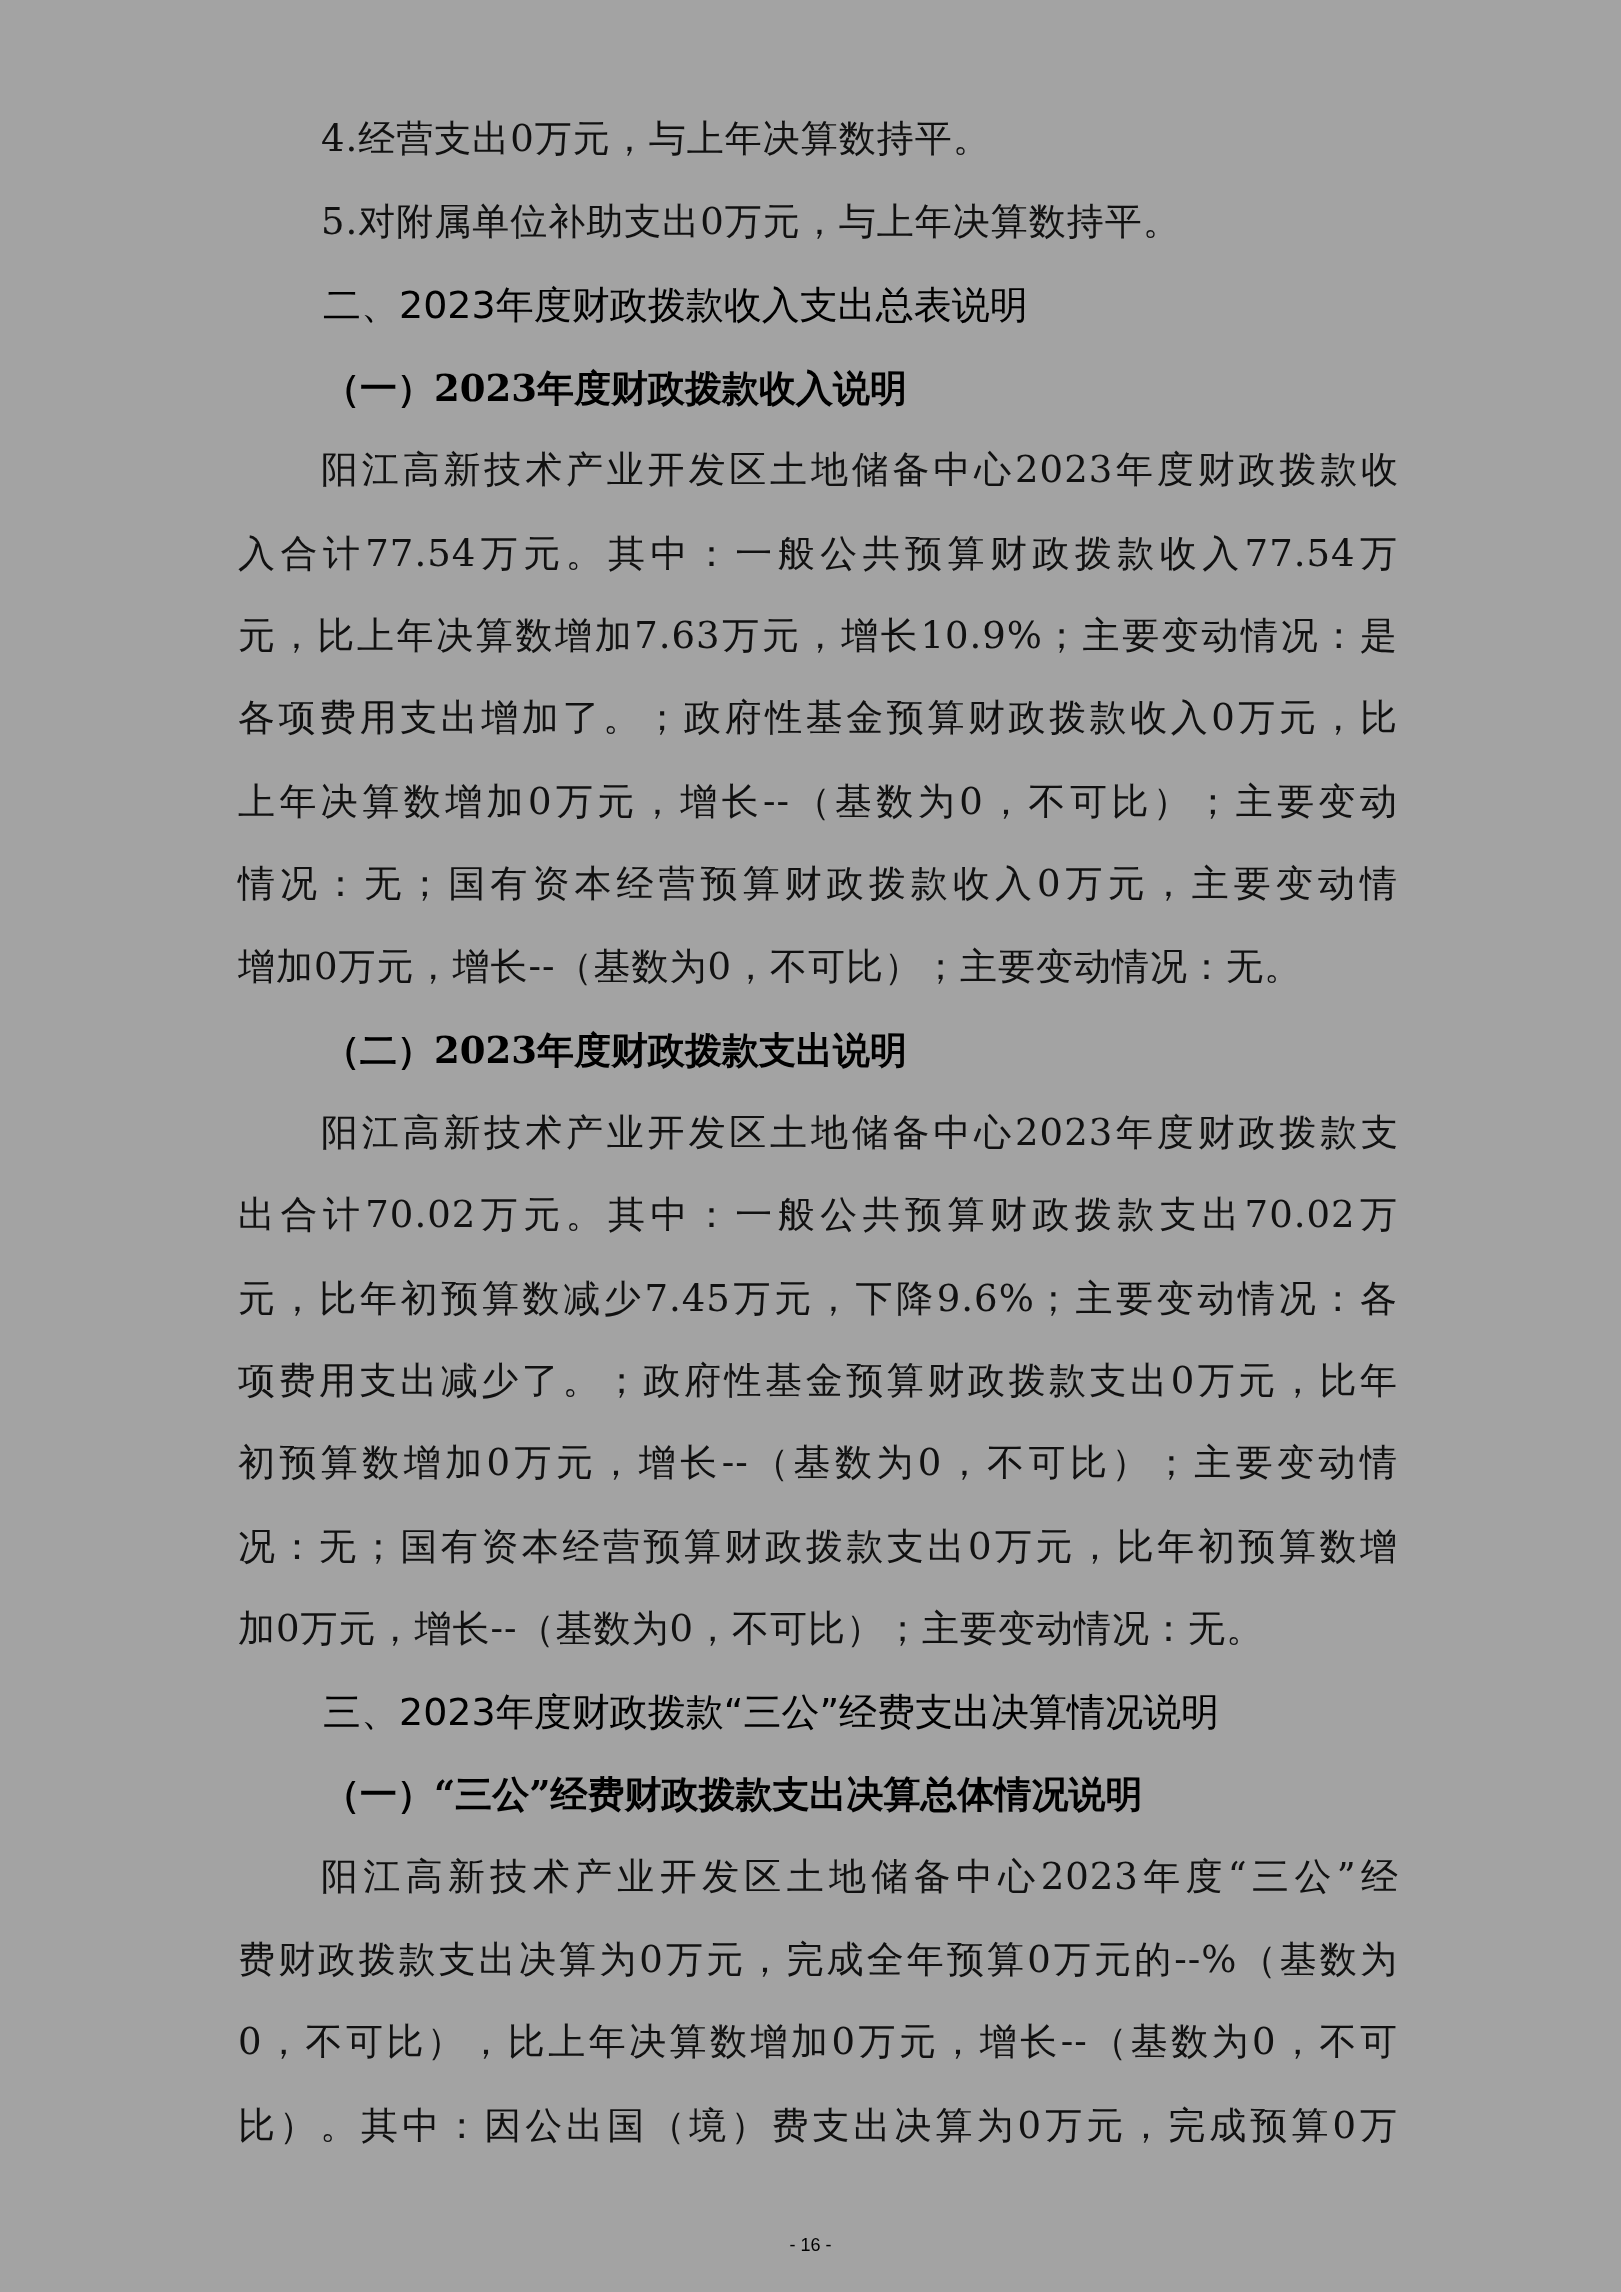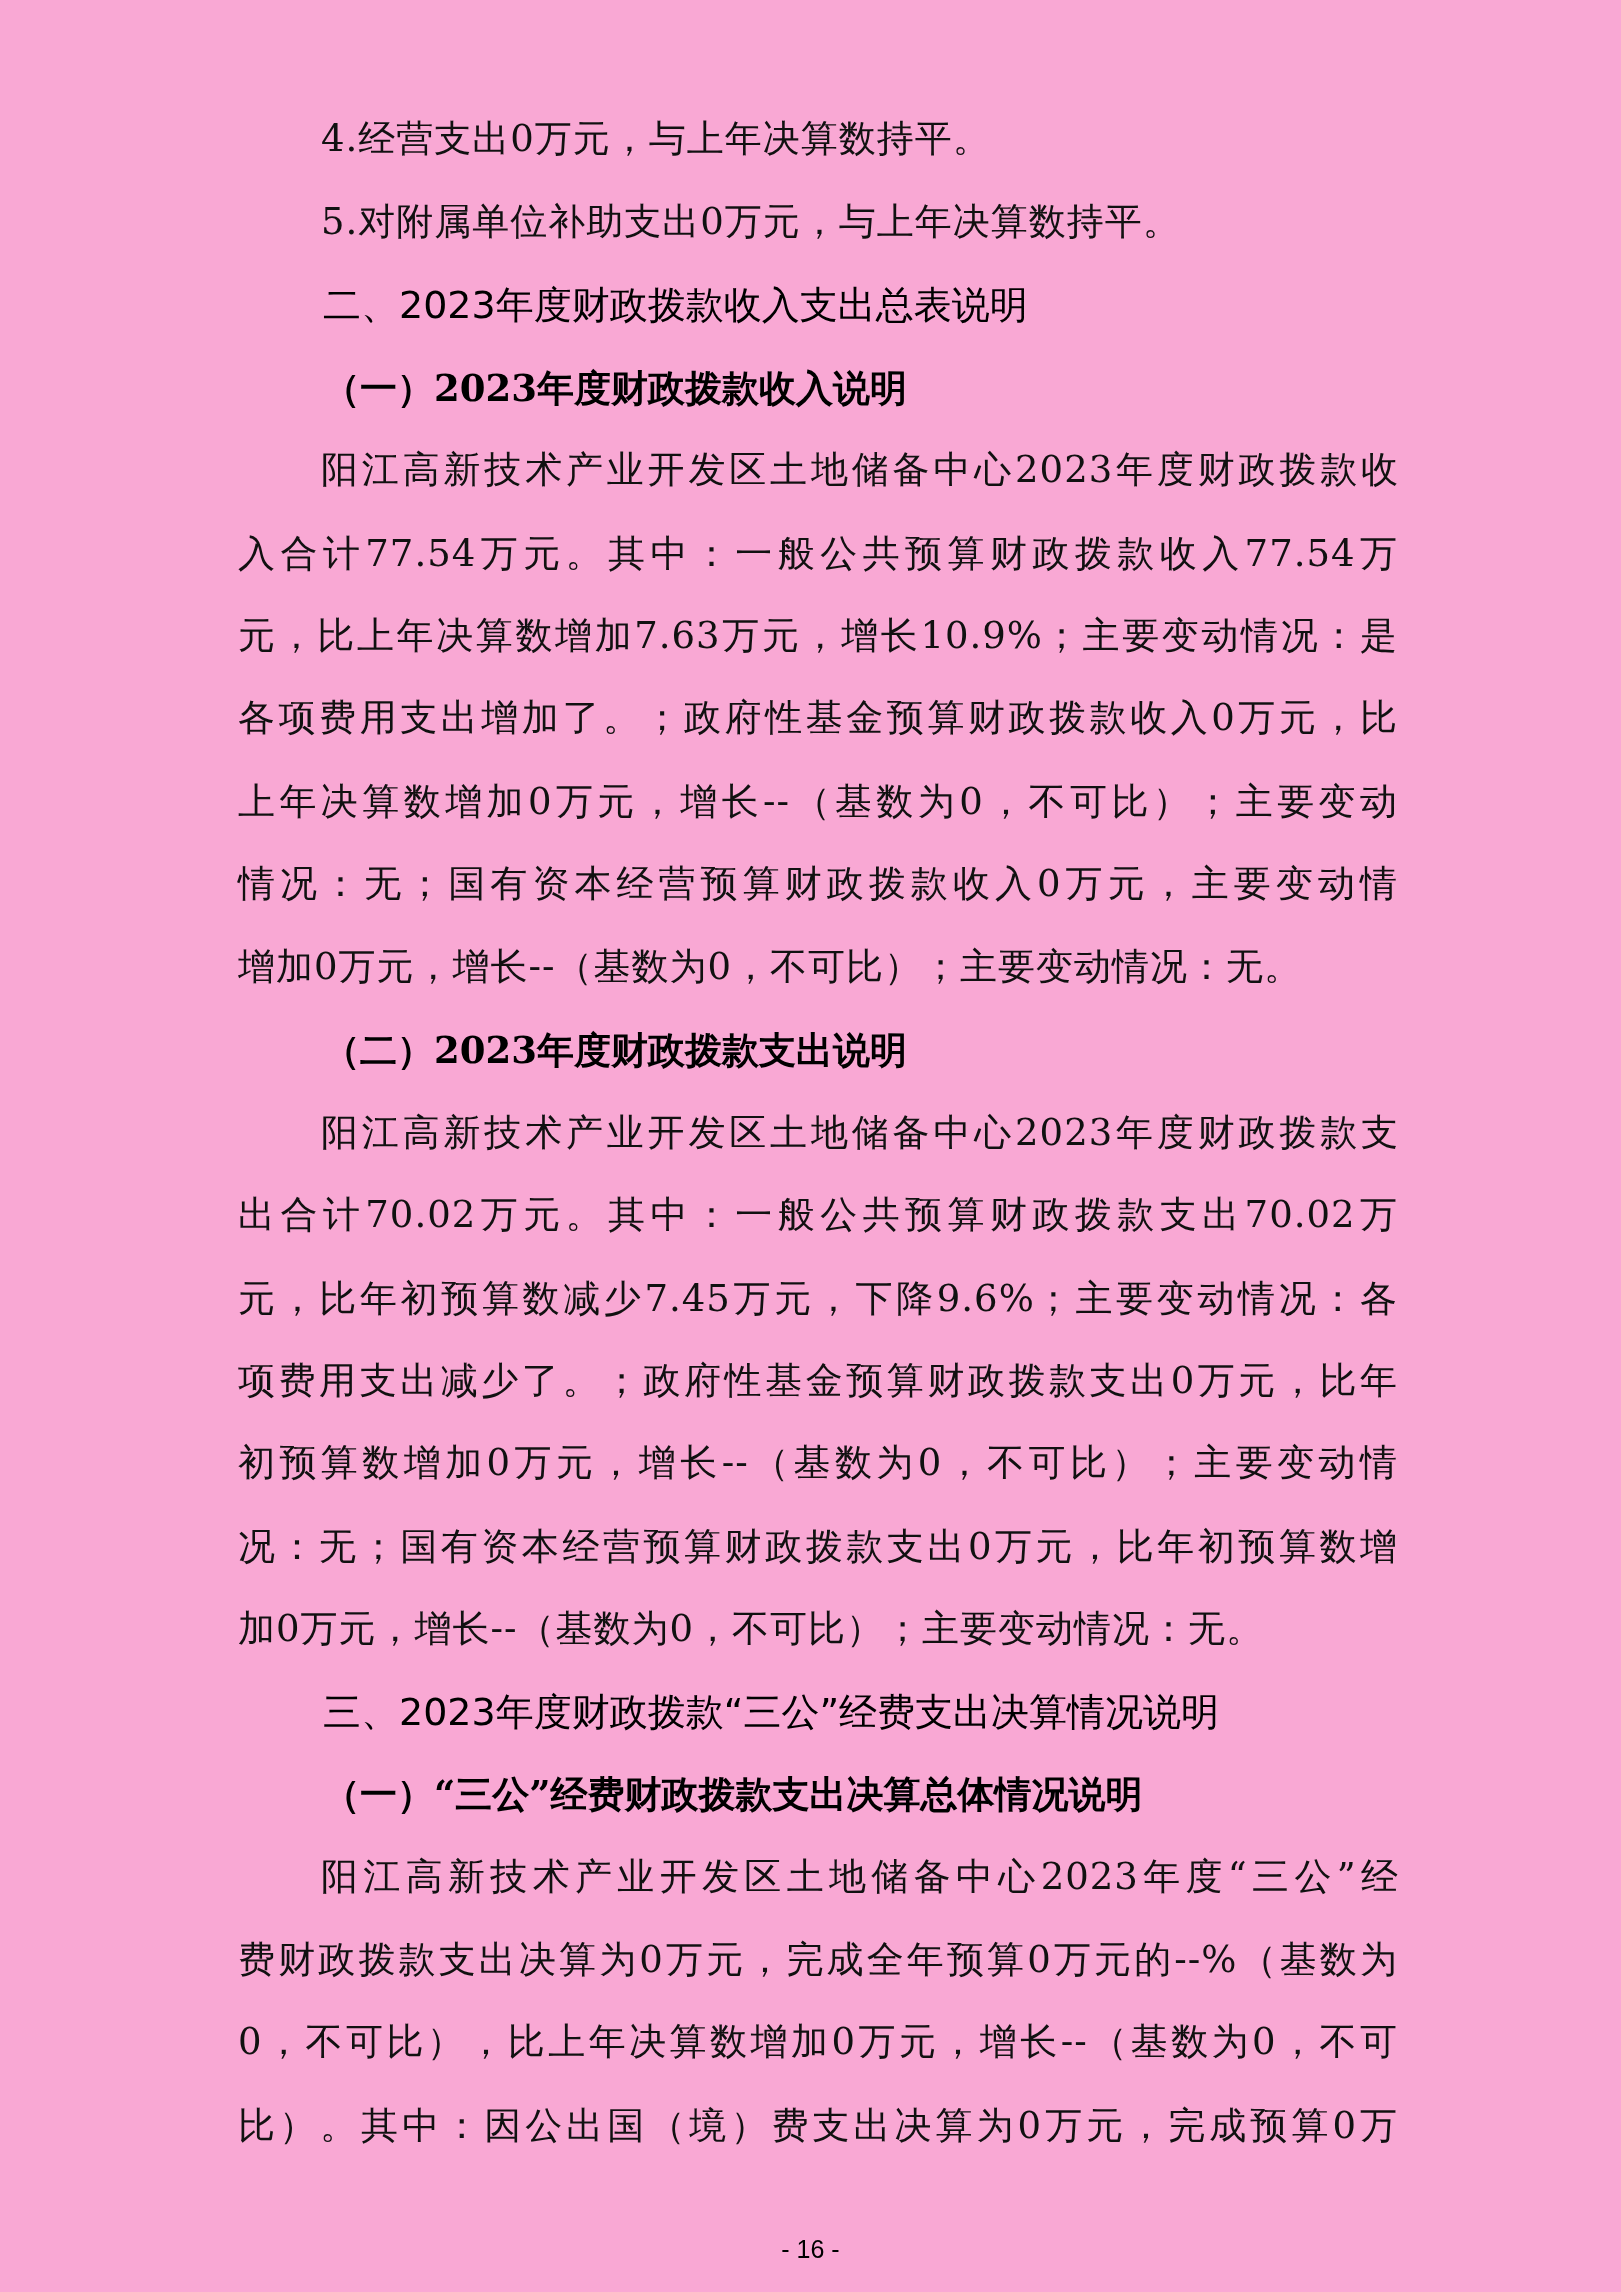--- a/index.html
+++ b/index.html
@@ -1,17 +1,17 @@
 <!DOCTYPE html>
 <html><head>
 <meta charset="utf-8">
 <style>
   html, body { margin: 0; padding: 0; background: #ffffff; }
   body { width: 1621px; height: 2293px; position: relative; overflow: hidden; color: #111; }
-  .page { position: absolute; left: 0; top: 0; width: 1621px; height: 2293px; background: #f9a8d4; }
+  .page { position: absolute; left: 0; top: 0; width: 1621px; height: 2293px; background: #a3a3a3; }
   .line {
     position: absolute;
     left: 238px;
     width: 1160px;
     height: 82px;
     line-height: 82px;
     font-family: "DejaVu Serif", "Liberation Serif", serif;
     font-size: 37px;
     white-space: nowrap;
     text-align: justify;
@@ -41,21 +41,21 @@
     font-weight: bold;
     white-space: nowrap;
     color: #000;
   }
   .page-number {
     position: absolute;
     left: 0; width: 1621px;
     top: 2235px;
     text-align: center;
     font-family: "Liberation Sans", sans-serif;
-    font-size: 25px;
+    font-size: 18px;
     color: #000;
   }
 </style>
 </head>
 <body>
 
 <div class="page">
 
   <div class="line indent last" style="top:98px;">4.经营支出0万元，与上年决算数持平。</div>
   <div class="line indent last" style="top:181px;">5.对附属单位补助支出0万元，与上年决算数持平。</div>

